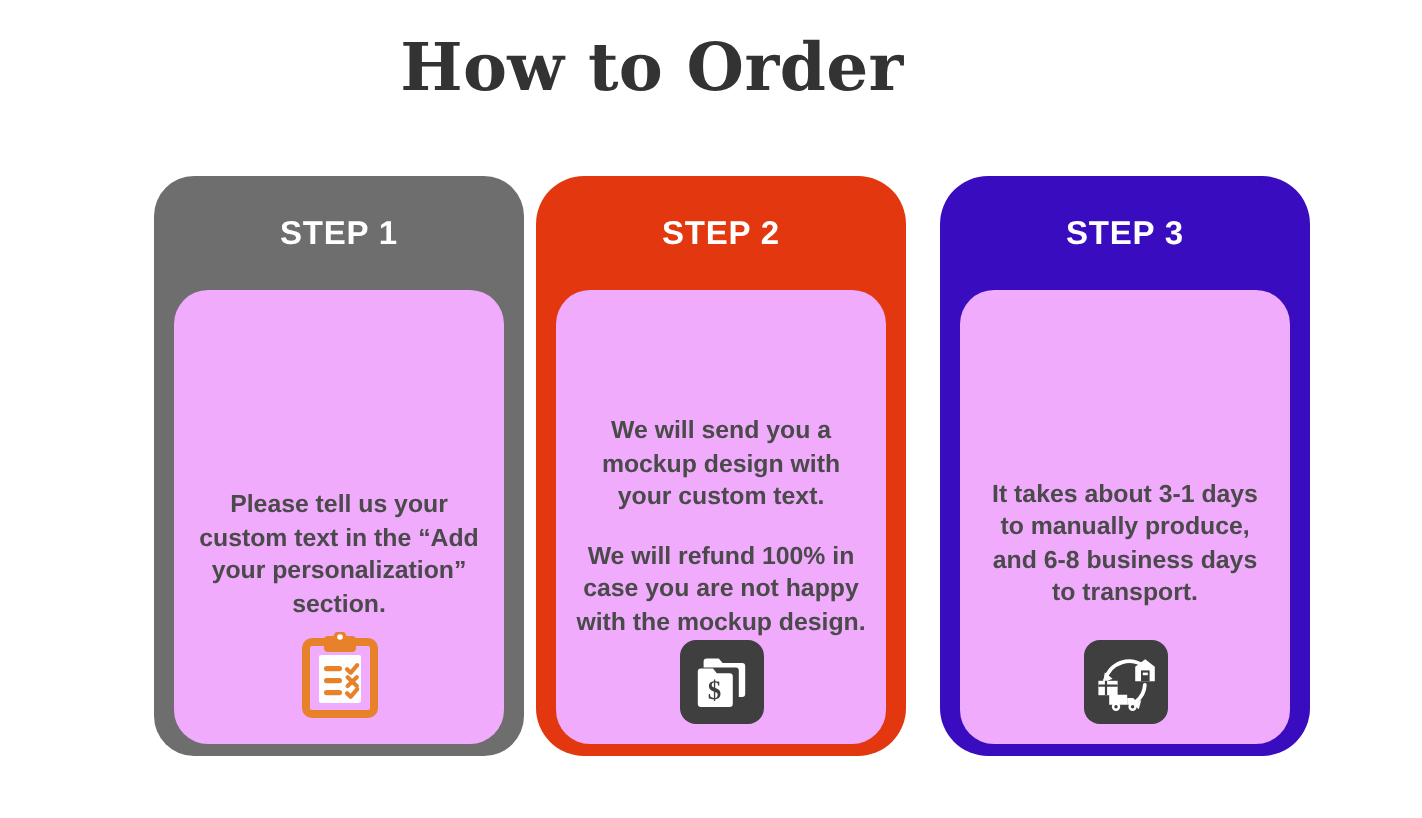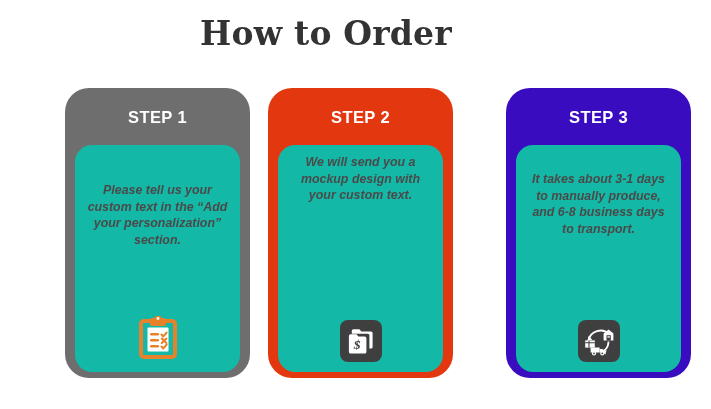--- a/index.html
+++ b/index.html
@@ -47,51 +47,50 @@
 
   .card {
     position: absolute;
     top: 0;
     width: 185px;
     height: 290px;
     border-radius: 24px;
     box-sizing: border-box;
   }
 
-  .card-1 { left: 65px;  background: #6E6E6E; }
+  .card-1 { left: 77px;  background: #6E6E6E; border-radius: 20px; }
   .card-2 { left: 268px; background: #E3380F; padding-left: 16px; }
-  .card-3 { left: 470px; background: #3A0CBF; margin-left: 36px; }
+  .card-3 { left: 470px; background: #3A0CBF; }
 
   .step-label {
     position: absolute;
     top: 20px;
     left: 0;
     width: 100%;
     text-align: center;
     color: #ffffff;
     font-weight: 700;
     font-size: 16.5px;
     letter-spacing: 0.4px;
   }
 
   .inner-panel {
     position: absolute;
     left: 10px;
     right: 10px;
     top: 57px;
     bottom: 6px;
-    background: #14b8a6;
+    background: #f0abfc;
     border-radius: 17px;
     box-sizing: border-box;
     display: flex;
     flex-direction: column;
     align-items: center;
-    justify-content: flex-start;
+    justify-content: center;
     overflow: hidden;
-    font-style: italic;
   }
 
   .body-text {
     width: 100%;
     padding: 0 9px;
     box-sizing: border-box;
     text-align: center;
     color: #4a4a4a;
     font-weight: 700;
     font-size: 12.4px;
@@ -162,20 +161,21 @@
         </div>
       </div>
     </div>
 
     <div class="card card-2">
       <div class="step-label">STEP 2</div>
 
       <div class="inner-panel panel-2">
         <div class="body-text">
           <p>We will send you a mockup design with your custom text.</p>
+          <p>We will refund 100% in case you are not happy with the mockup design.</p>
         </div>
 
         <div class="icon-slot">
 
           <svg class="icon-tile" width="42" height="42" viewBox="0 0 42 42">
             <rect x="0" y="0" width="42" height="42" rx="8" ry="8" fill="#3F3F3F"></rect>
             <path d="M27.5 11.5 h-6.2 l-1.9 -2.3 h-6.0 a1.6 1.6 0 0 0 -1.6 1.6 v3.0 h16.1 a1.5 1.5 0 0 1 1.5 1.5 v13.2 h1.6 a1.6 1.6 0 0 0 1.6 -1.6 V13.1 a1.6 1.6 0 0 0 -1.6 -1.6 z" fill="#ffffff"></path>
             <path d="M24.8 16.6 h-6.4 l-1.9 -2.3 h-6.0 a1.6 1.6 0 0 0 -1.6 1.6 v16.0 a1.6 1.6 0 0 0 1.6 1.6 h14.3 a1.6 1.6 0 0 0 1.6 -1.6 V18.2 a1.6 1.6 0 0 0 -1.6 -1.6 z" fill="#ffffff"></path>
             <text x="17.2" y="29.4" text-anchor="middle" font-family="'Liberation Serif', serif" font-size="13.5" font-weight="700" fill="#3F3F3F">$</text>
           </svg>

